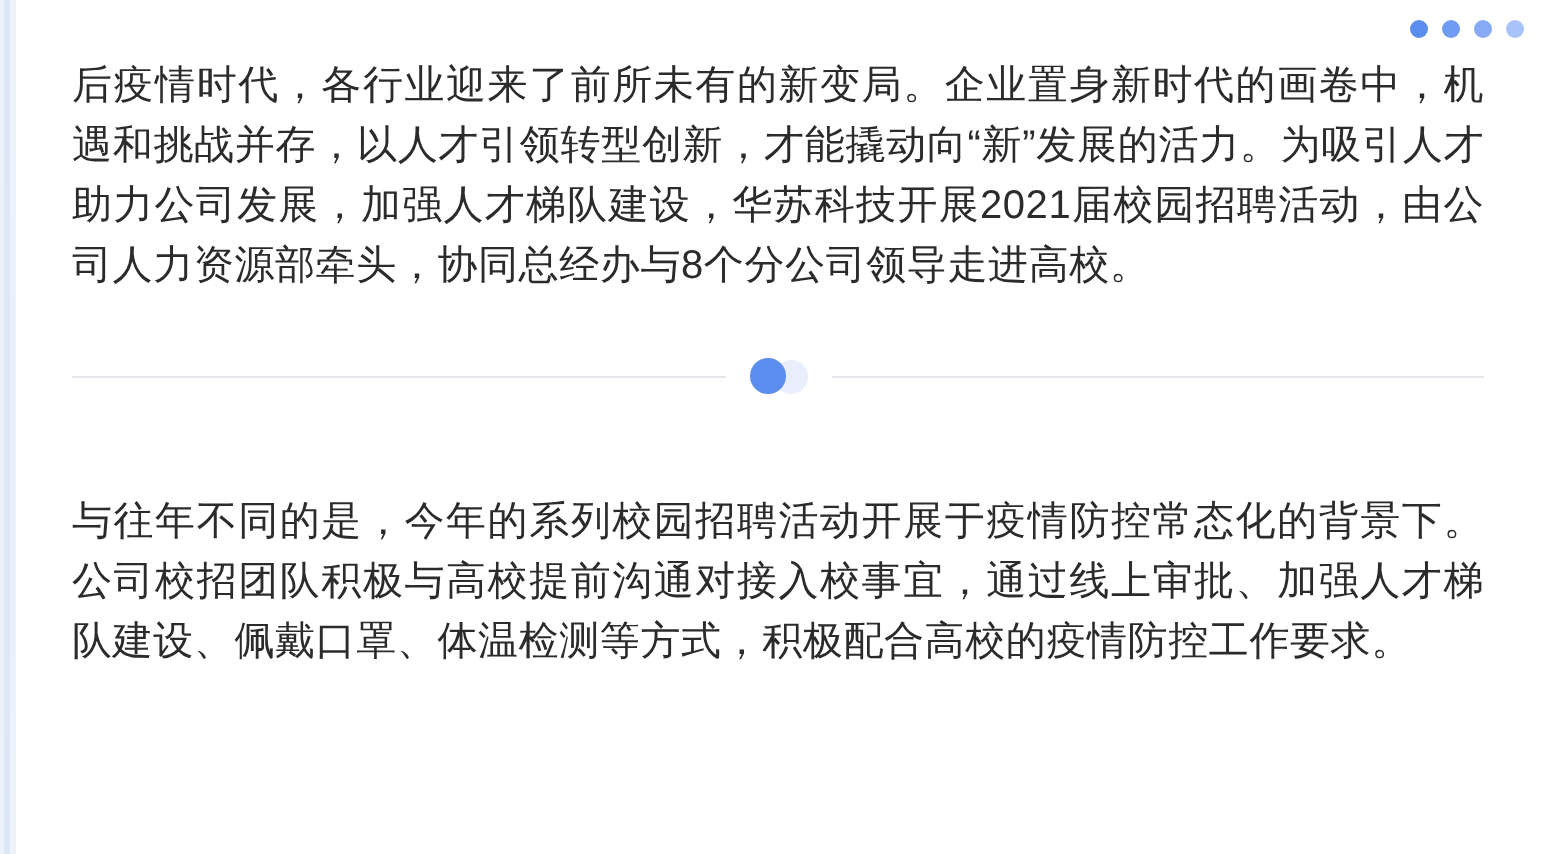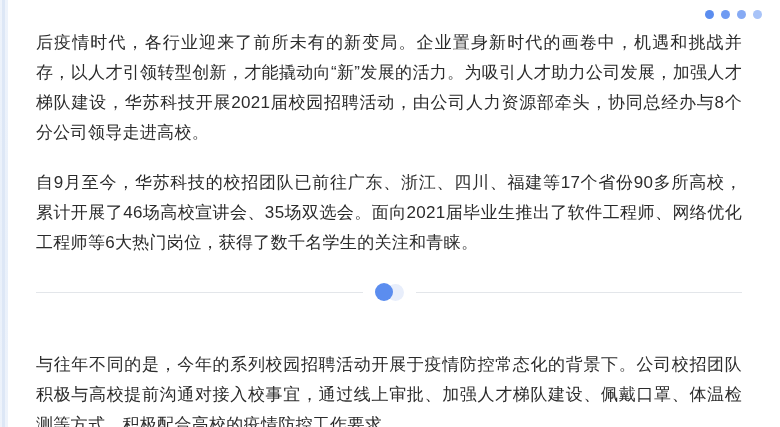--- a/index.html
+++ b/index.html
@@ -58,21 +58,21 @@
 
   .content {
     position: absolute;
     left: 36px;
     top: 28px;
     width: 706px;
   }
 
   p.para {
     margin: 0 0 20px 0;
-    font-size: 17px;
+    font-size: 20px;
     line-height: 30px;
     color: #2b2b2b;
     text-align: justify;
     text-justify: inter-ideograph;
     letter-spacing: 0.3px;
     font-family: "Liberation Sans", sans-serif;
   }
   p.para.tight { margin-bottom: 10px; }
 
   
@@ -130,21 +130,20 @@
     <span class="dot d1"></span>
     <span class="dot d2"></span>
     <span class="dot d3"></span>
     <span class="dot d4"></span>
   </div>
 
   <div class="content">
 
     <p class="para">后疫情时代，各行业迎来了前所未有的新变局。企业置身新时代的画卷中，机遇和挑战并存，以人才引领转型创新，才能撬动向“新”发展的活力。为吸引人才助力公司发展，加强人才梯队建设，华苏科技开展2021届校园招聘活动，由公司人力资源部牵头，协同总经办与8个分公司领导走进高校。</p>
 
-    <p class="para tight">自9月至今，华苏科技的校招团队已前往广东、浙江、四川、福建等17个省份90多所高校，累计开展了46场高校宣讲会、35场双选会。面向2021届毕业生推出了软件工程师、网络优化工程师等6大热门岗位，获得了数千名学生的关注和青睐。</p>
 
     <div class="divider">
       <div class="line"></div>
       <div class="bubbles">
         <span class="bub-lg"></span>
         <span class="bub-sm"></span>
       </div>
     </div>
 
     <div class="spacer-block"></div>

